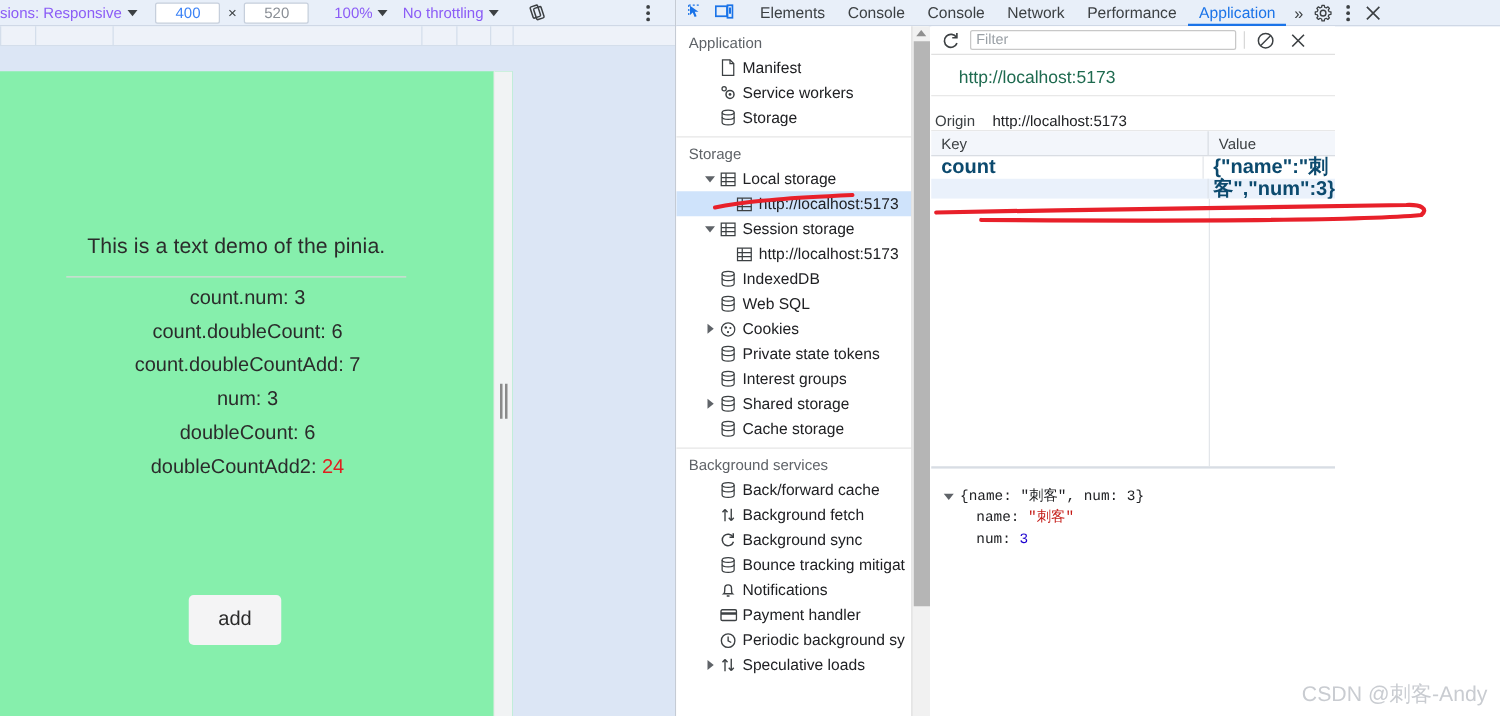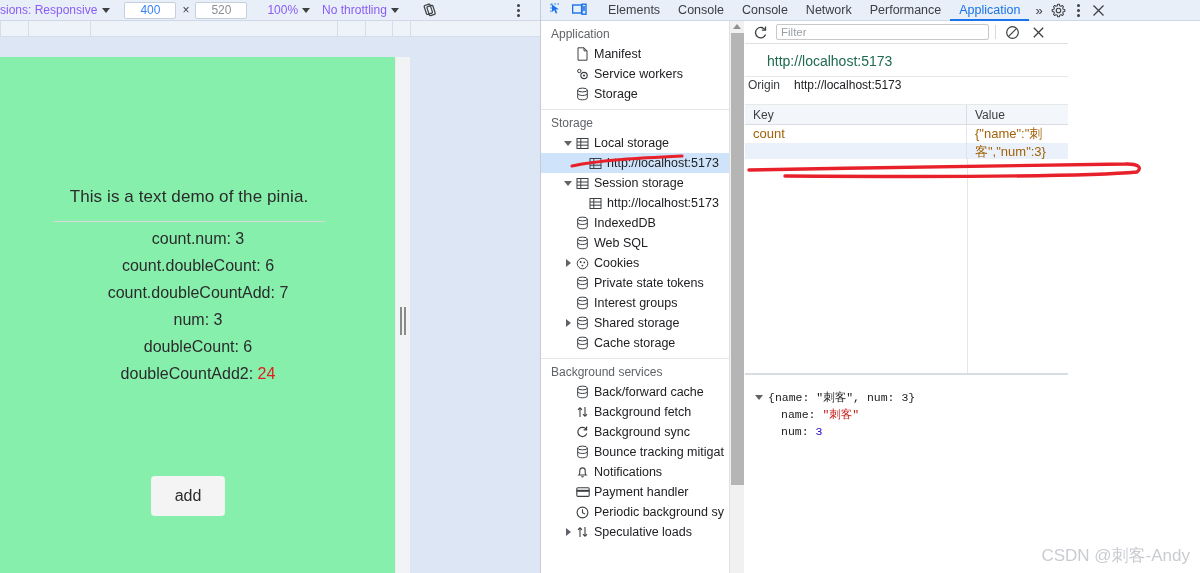--- a/index.html
+++ b/index.html
@@ -197,34 +197,34 @@
   .vsep { width: 1px; height: 14px; background: #d8d8d8; }
 
   .origin-url {
     position: absolute; left: 0; top: 24px; right: 0; height: 32px;
     display: flex; align-items: center; padding-left: 22px;
     font-size: 14px; color: #1e6a4f;
     border-bottom: 1px solid #e8e8e8;
   }
   .origin-row {
     position: absolute; left: 0; top: 57px; right: 0; height: 27px;
-    display: flex; align-items: flex-start; padding-left: 3px;
+    display: flex; align-items: flex-end; padding-left: 3px;
     font-size: 12px; color: #202124;
     border-bottom: 1px solid #e8e8e8;
   }
   .origin-row .ol { color: #3c4043; margin-right: 14px; }
 
   .kv-table { position: absolute; left: 0; top: 84px; right: 0; height: 268px; }
   .kv-head {
     display: flex; height: 20px; background: #f3f6fb;
     border-bottom: 1px solid #d9dde3; font-size: 12px; color: #3c4043;
   }
   .kv-head .c1 { width: 222px; padding-left: 8px; line-height: 20px; border-right: 1px solid #d9dde3; }
   .kv-head .c2 { flex: 1; padding-left: 8px; line-height: 20px; }
-  .kv-row { display: flex; height: 18px; font-size: 13px; color: #a16207; }
+  .kv-row { display: flex; height: 18px; font-size: 16px; color: #0c4a6e; font-weight: bold; }
   .kv-row .c1 { width: 222px; padding-left: 8px; line-height: 18px; border-right: 1px solid #e3e6ea; }
   .kv-row .c2 { flex: 1; padding-left: 8px; line-height: 18px; }
   .kv-row.filler { height: 16px; background: #eaf1fb; }
   .kv-row.filler .c1 { border-right: 1px solid #dde3ec; }
   .kv-body-rest {
     position: absolute; left: 0; top: 54px; right: 0; bottom: 0; background: #fff;
   }
   .kv-body-rest .col-line {
     position: absolute; left: 222px; top: 0; bottom: 0; width: 1px; background: #e3e6ea;
   }

